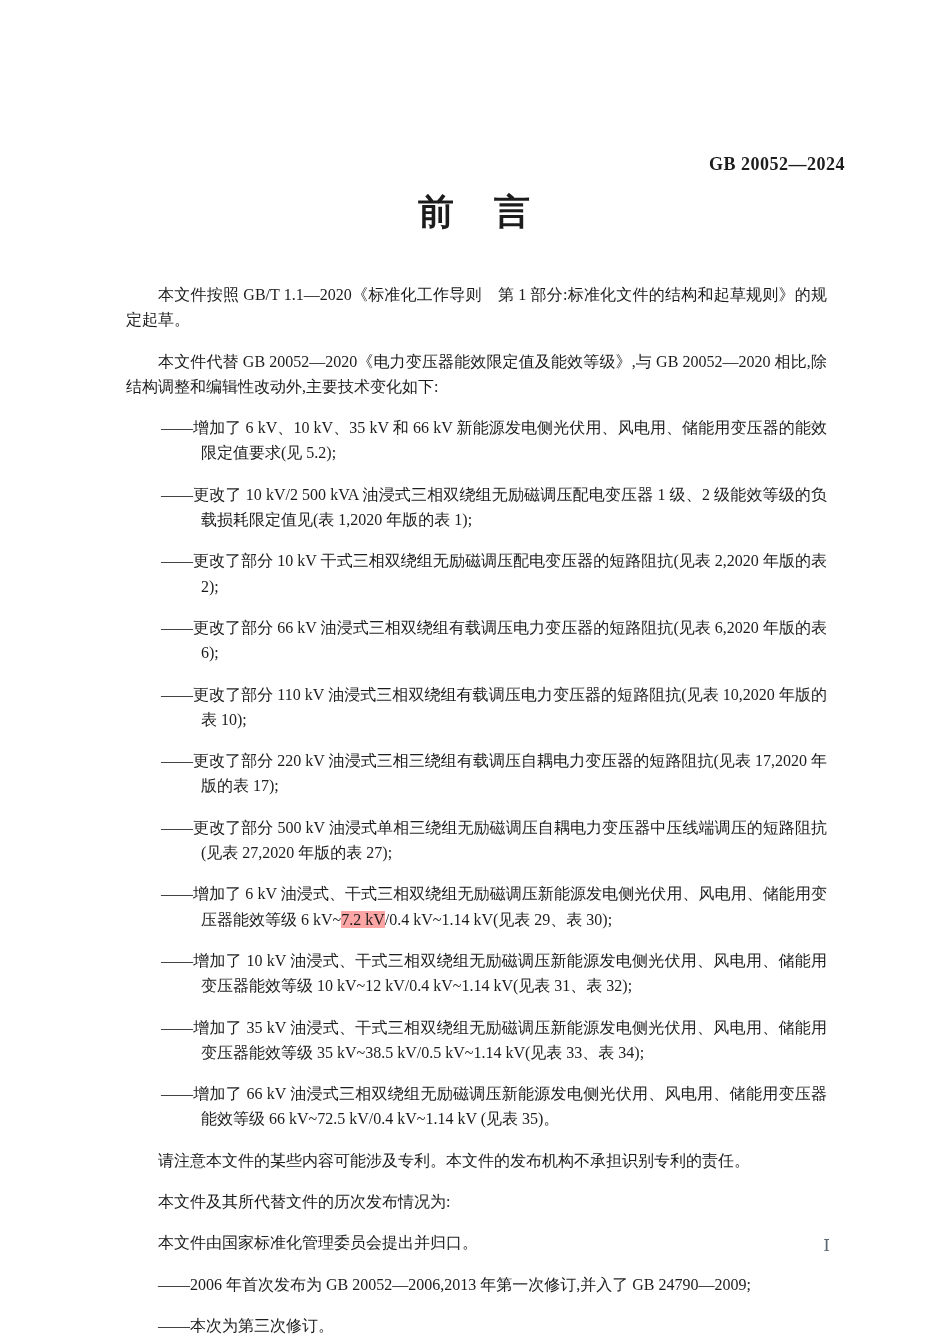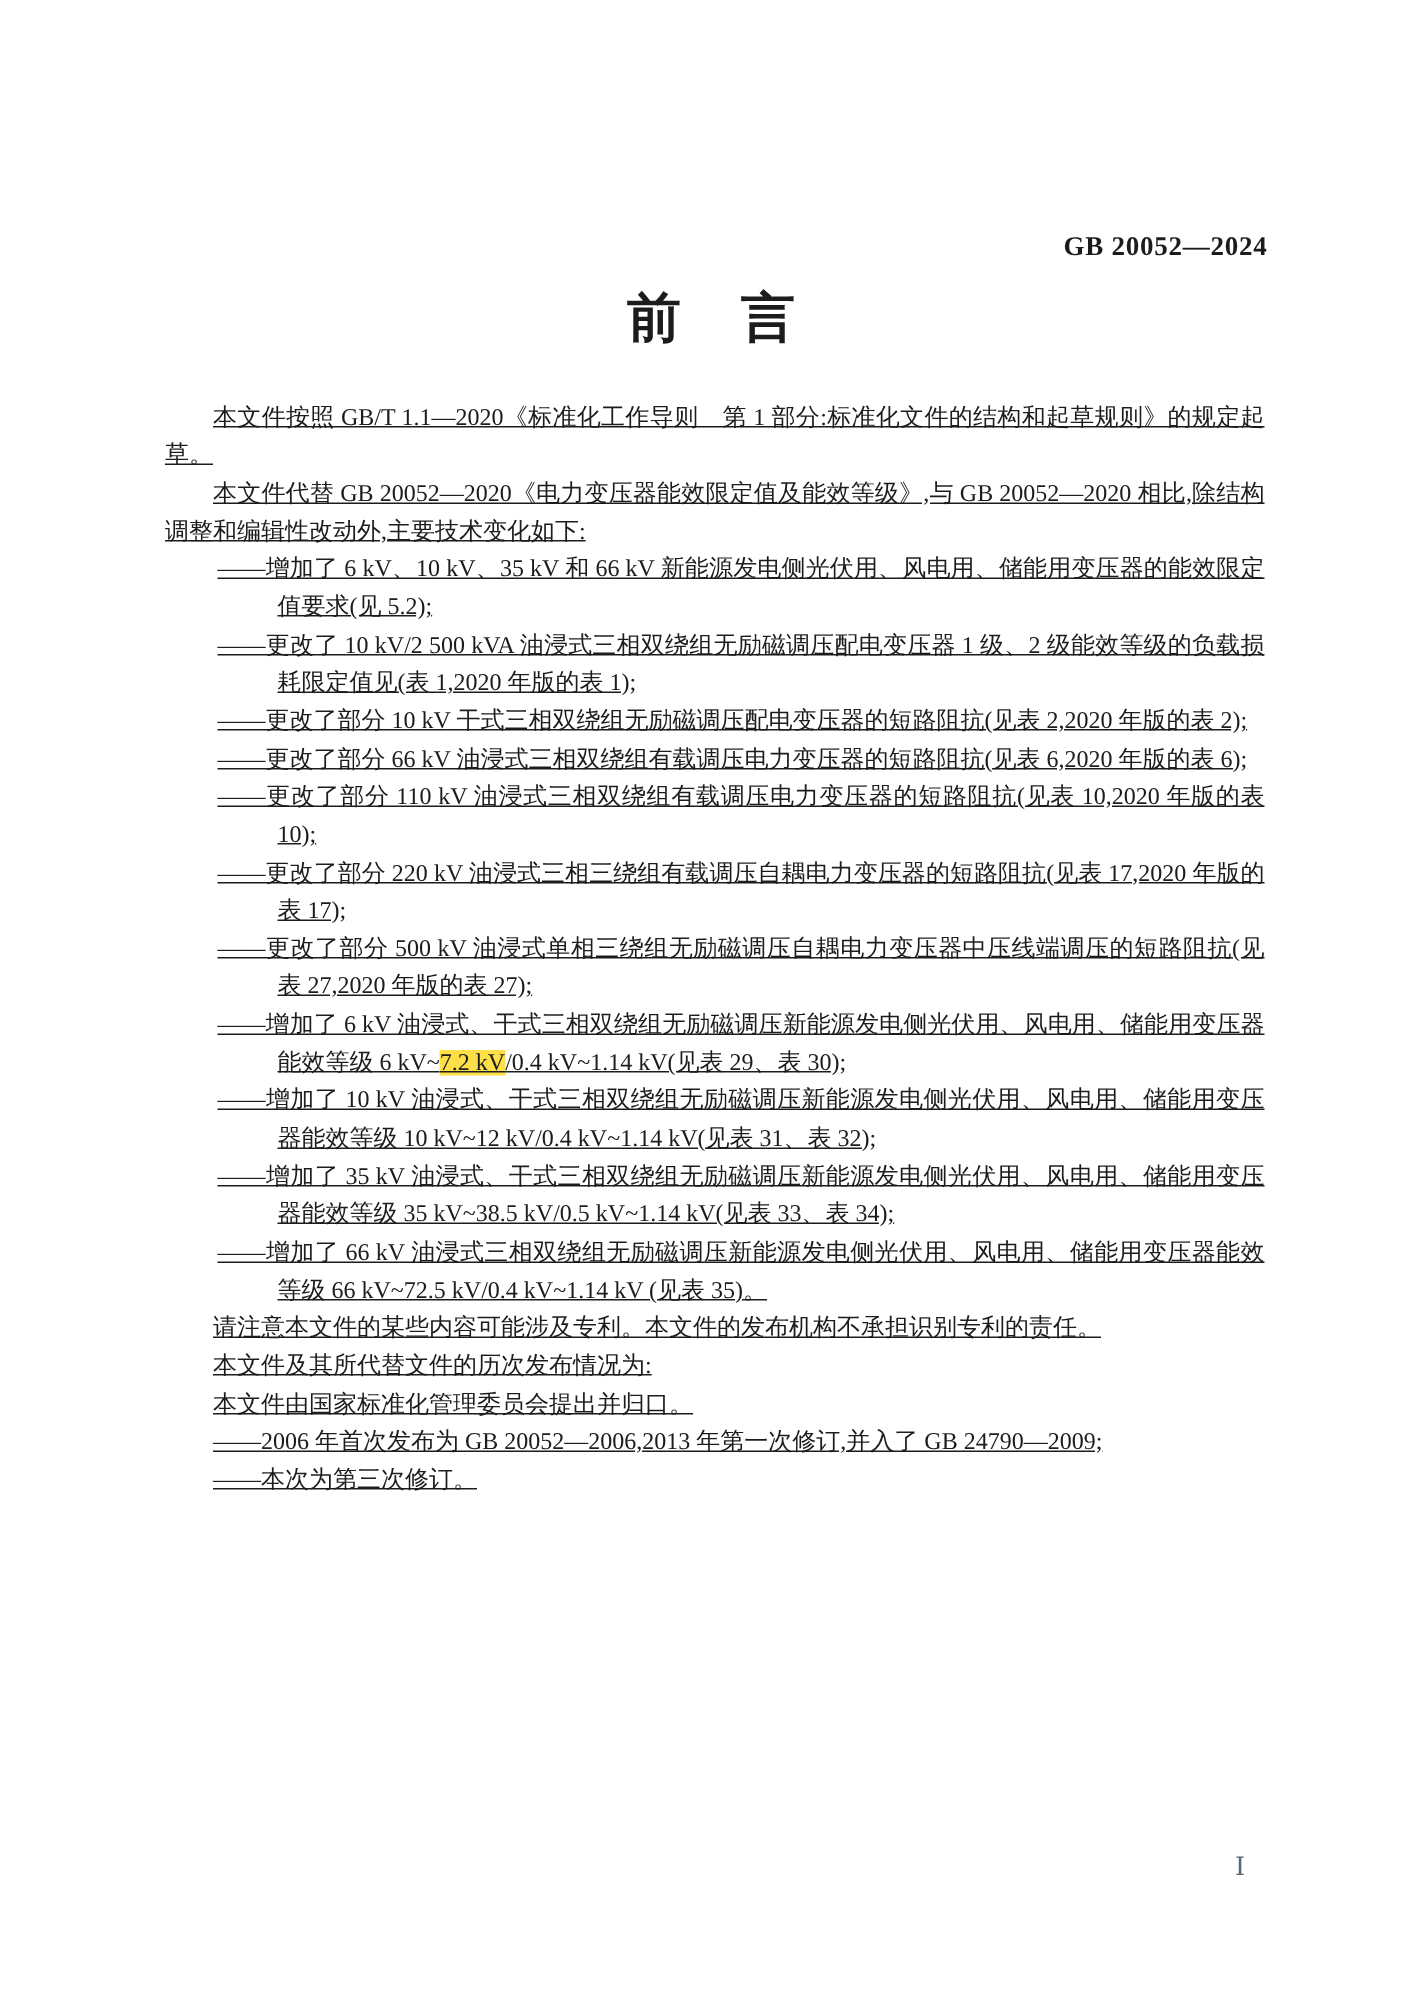--- a/index.html
+++ b/index.html
@@ -36,24 +36,24 @@
   }
   .doc-body {
     position: absolute;
     top: 266px;
     left: 110px;
     width: 733px;
     font-size: 16px;
     line-height: 25.3px;
     text-align: justify;
   }
-  .doc-body p { margin: 0; text-decoration: underline; }
+  .doc-body p { margin: 16px; }
   .para { text-indent: 32px; }
   .dash-item { padding-left: 75px; text-indent: -40px; }
-  .hl { background: #fde047; }
+  .hl { background: #fca5a5; }
   .page-number {
     position: absolute;
     top: 1235px;
     right: 120px;
     font-size: 17px;
     color: #5b6770;
   }
 </style>
 </head>
 <body>

